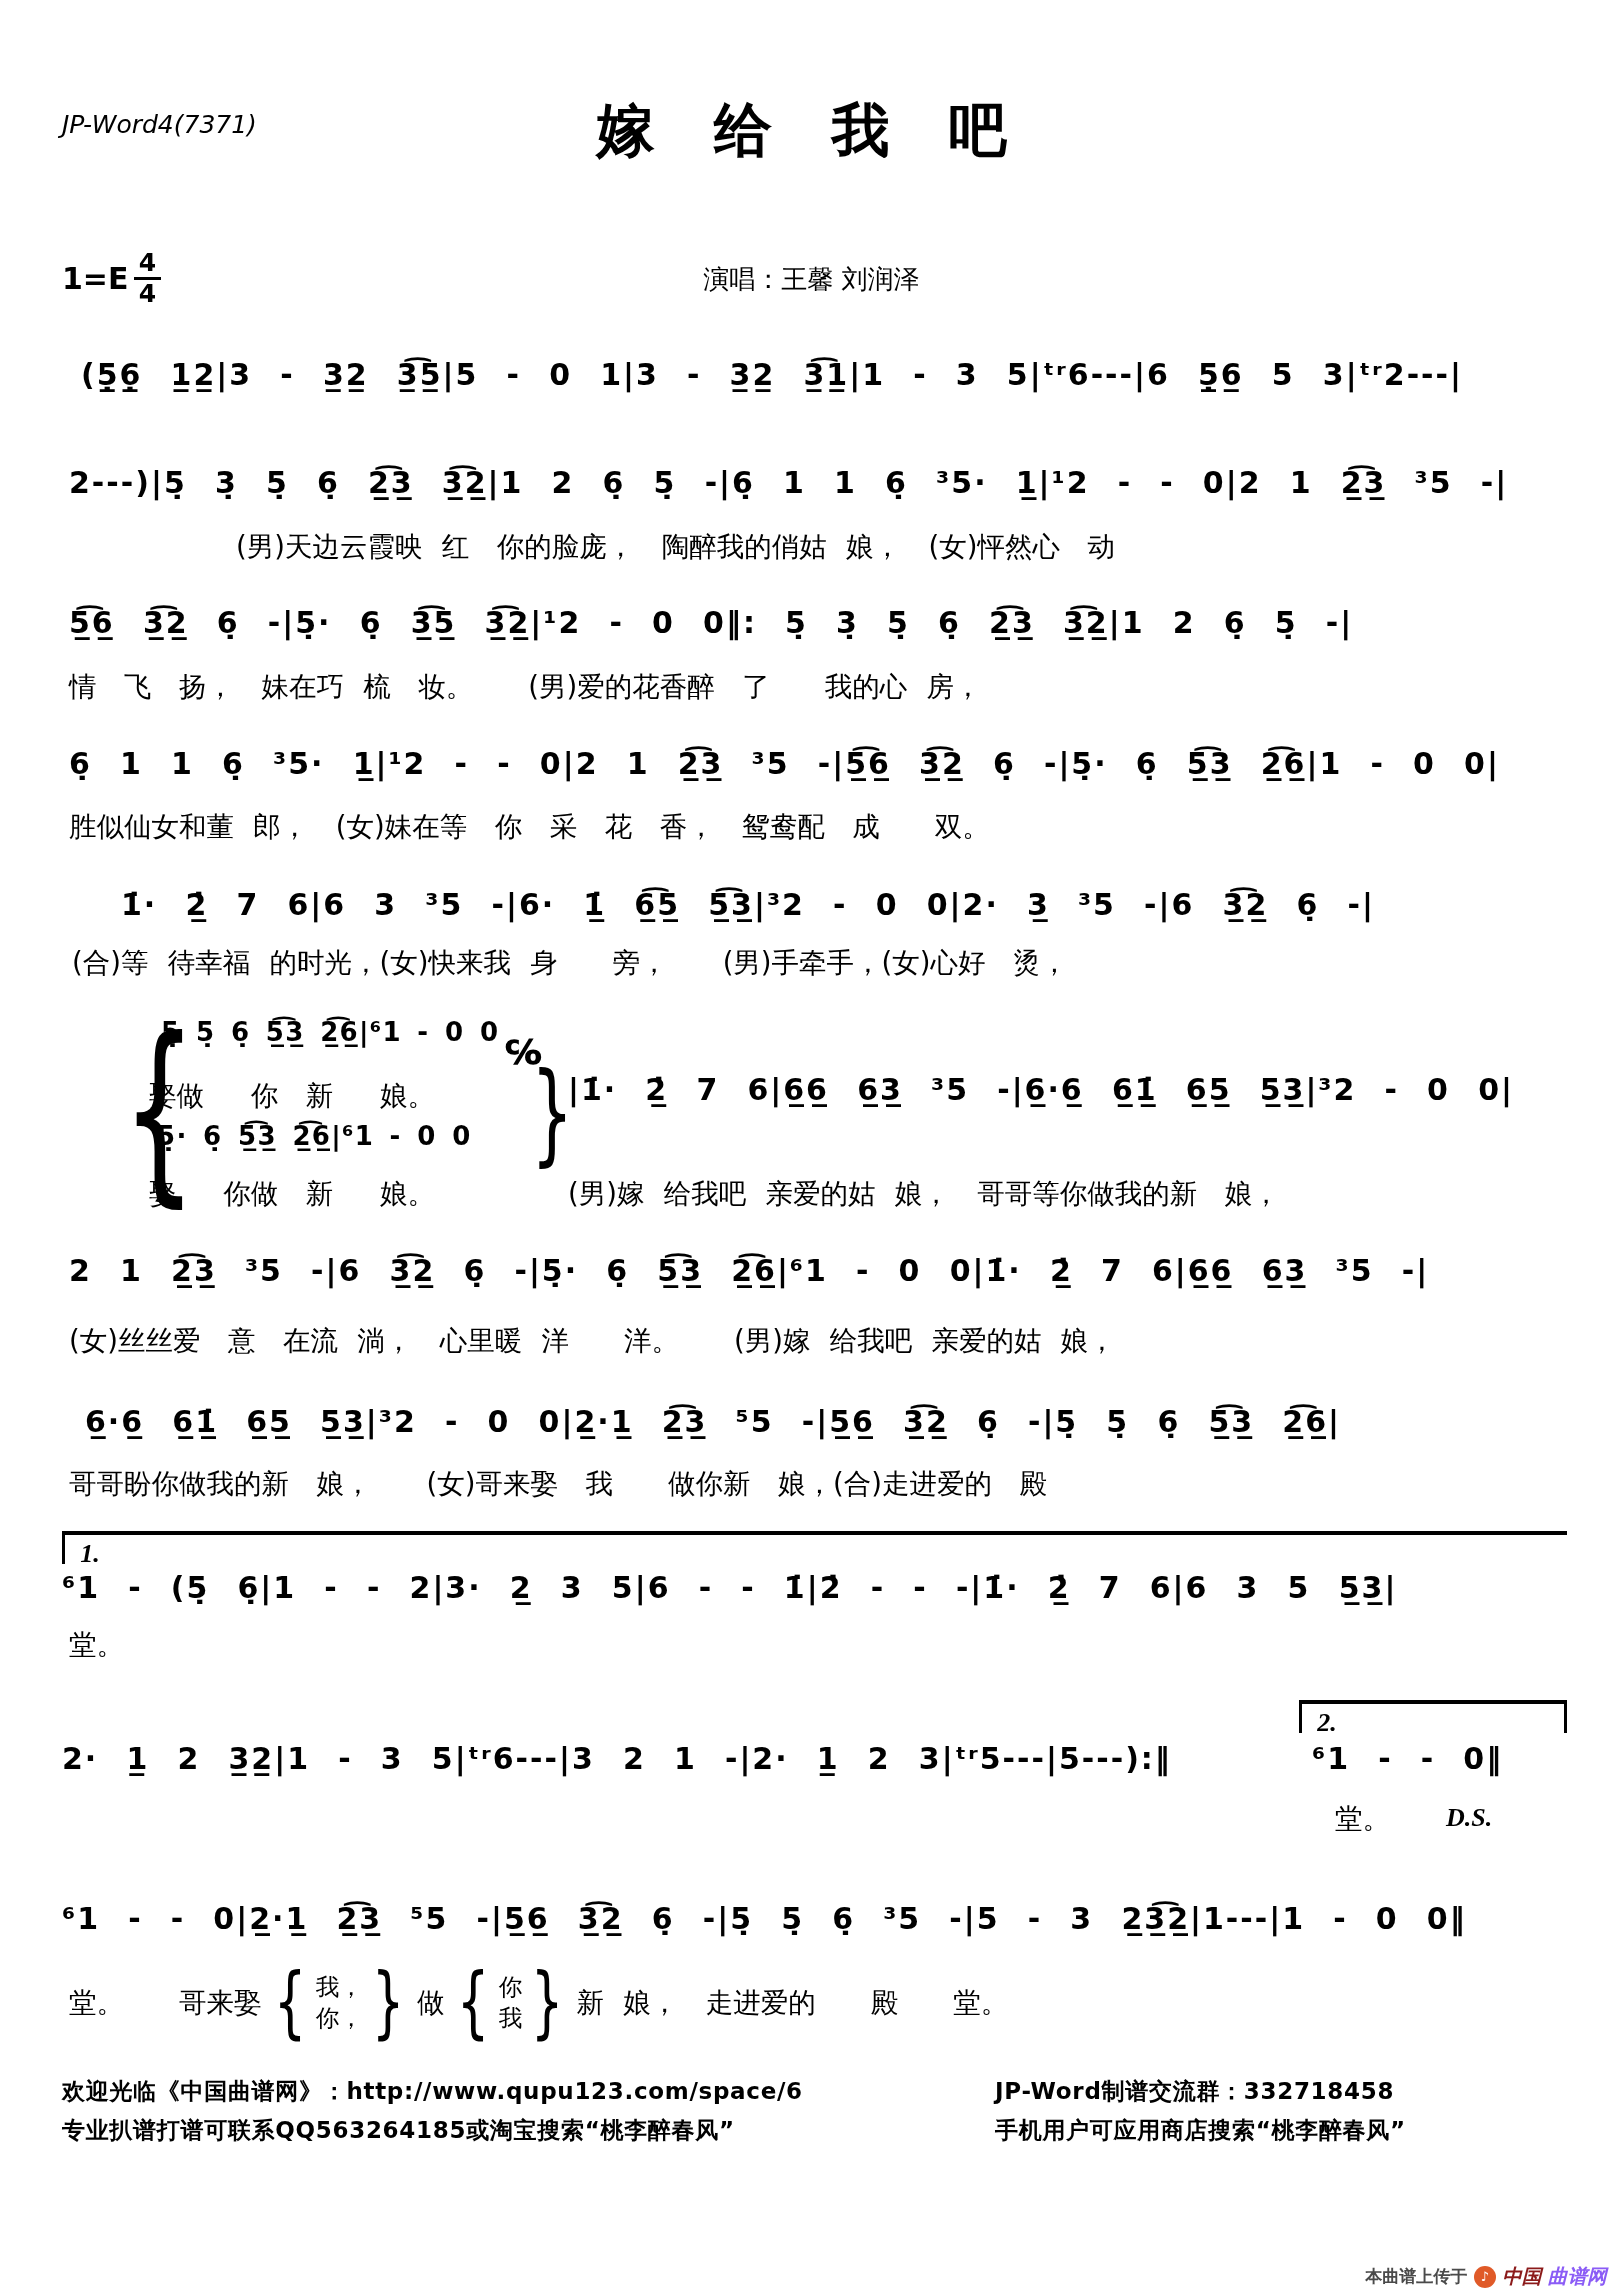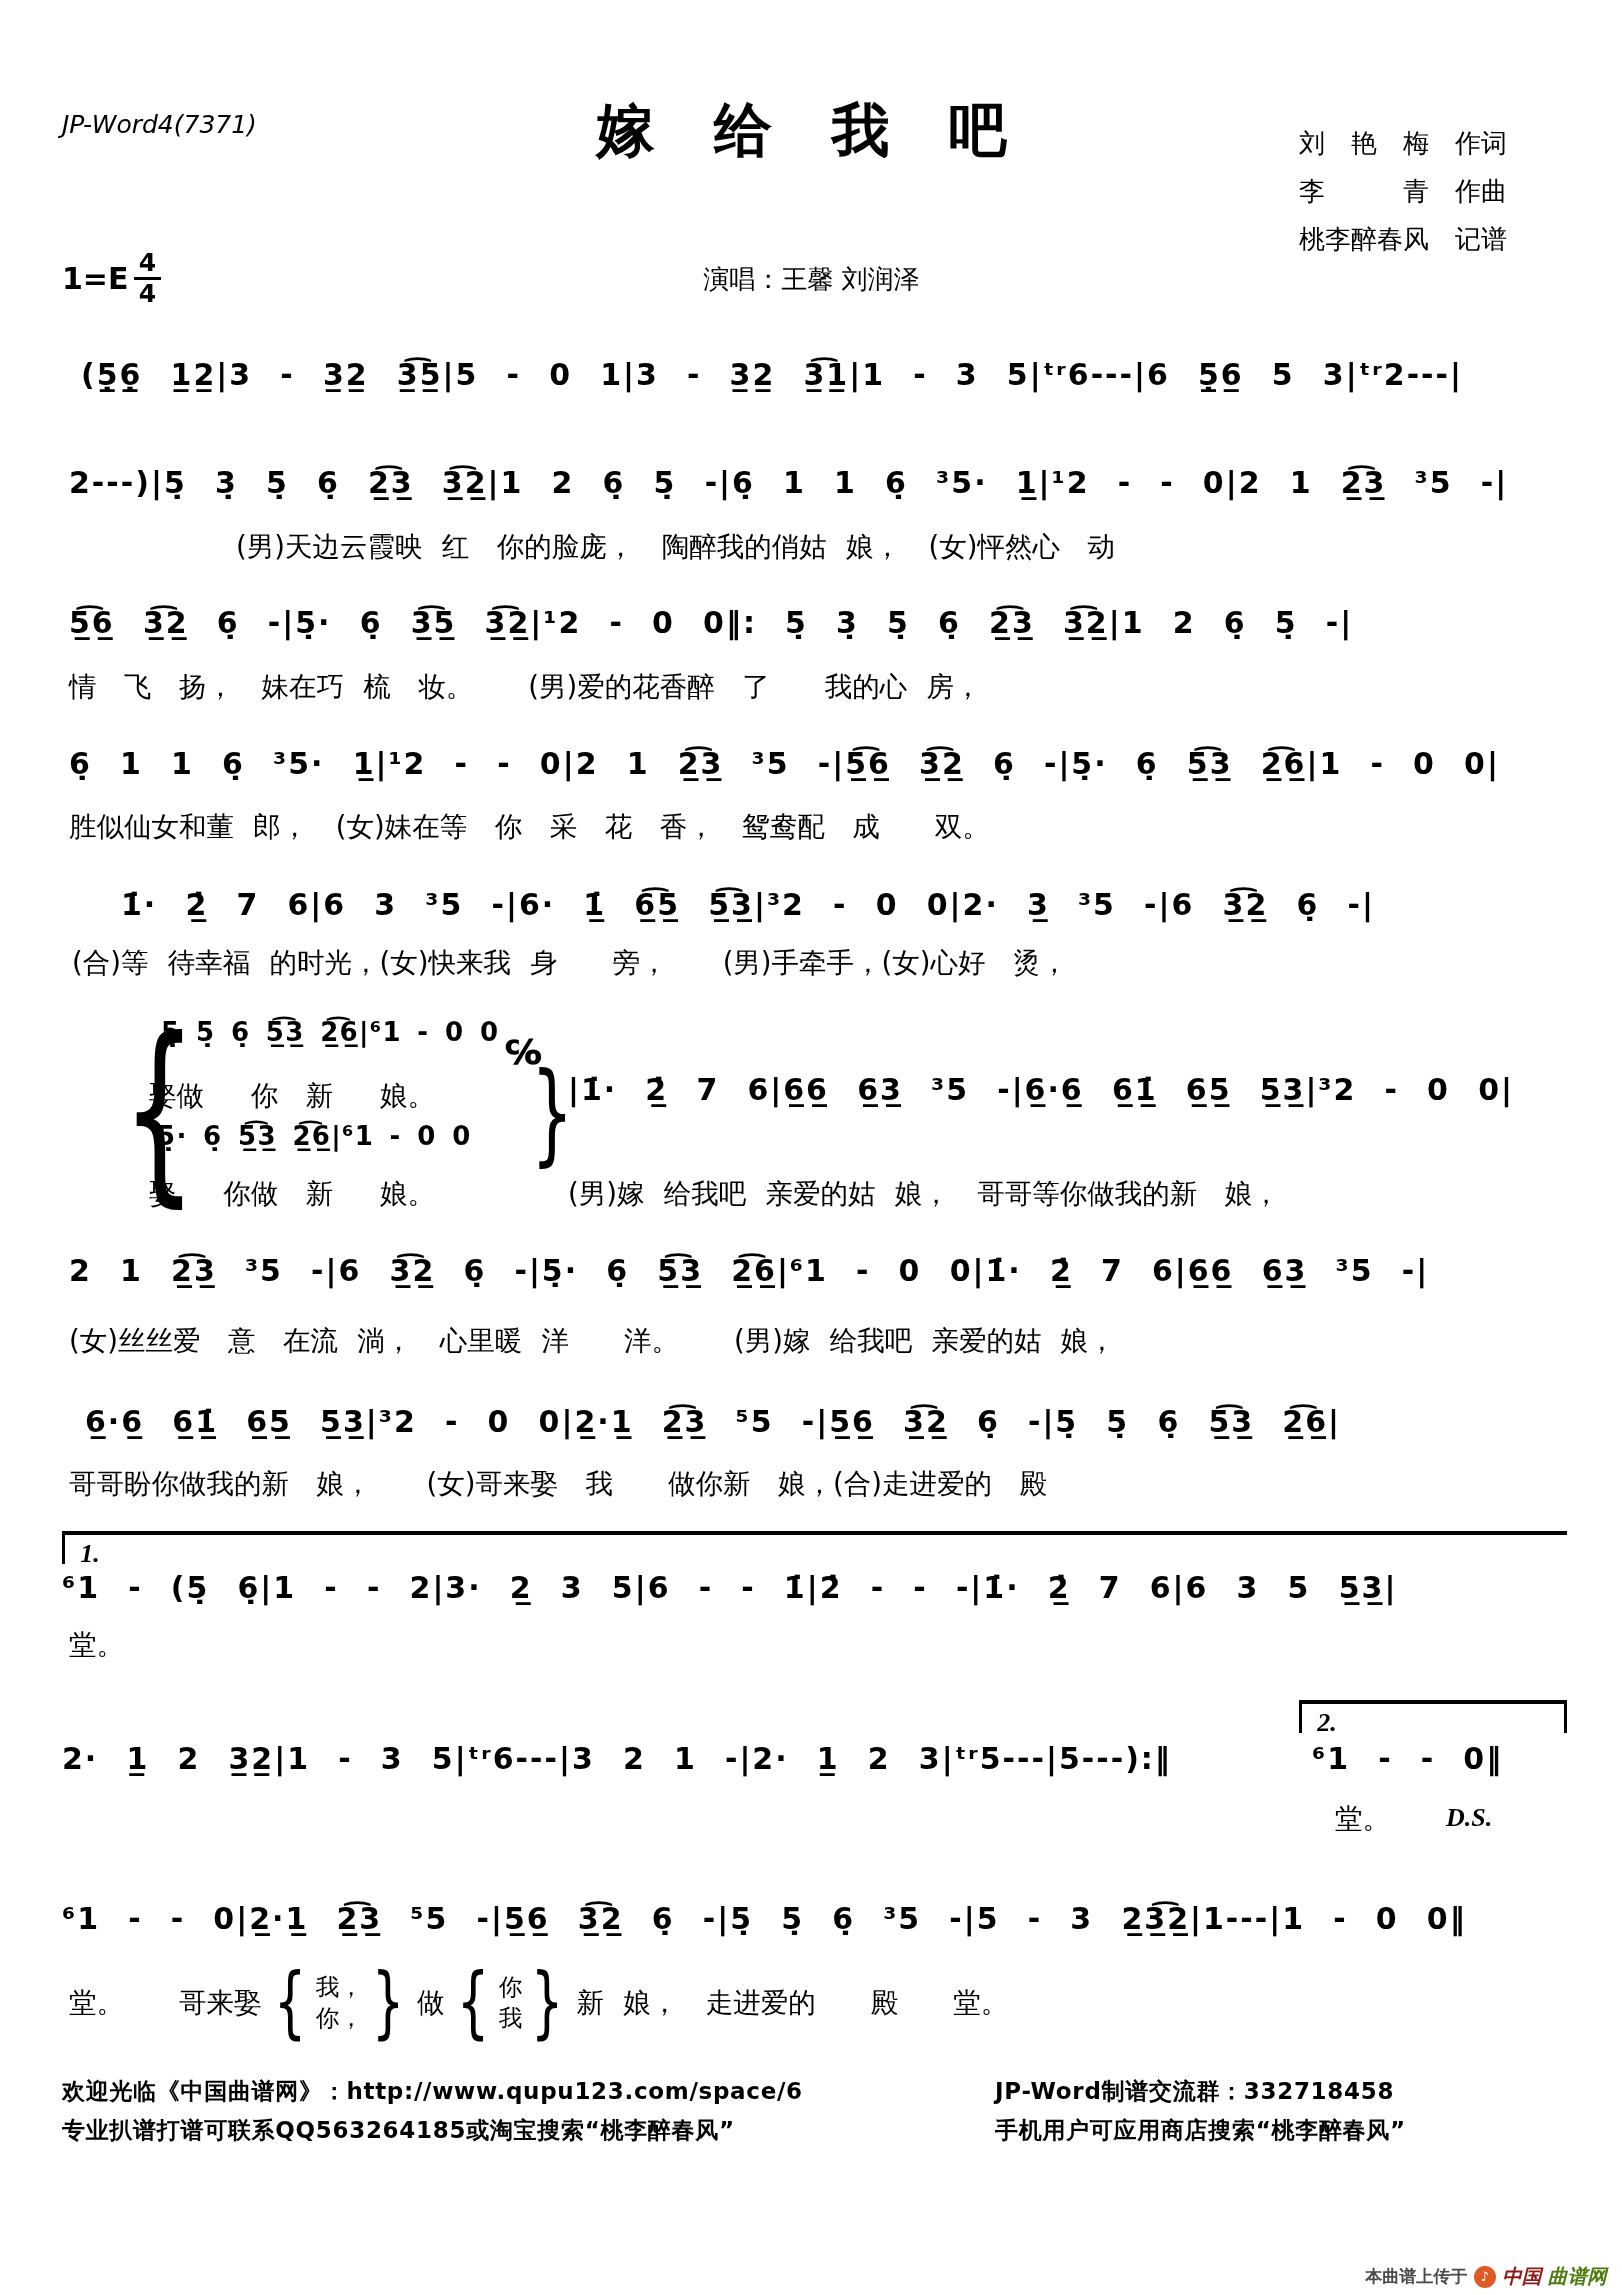--- a/index.html
+++ b/index.html
@@ -46,25 +46,20 @@
   .wm-cn   { font-weight:bold; font-style:italic; font-size:19.6px; }
   .wm-rest { font-weight:bold; font-style:italic; font-size:19.6px; }
 </style>
 </head>
 <body>
 
 <div class="page">
 
   <div class="abs app-label" style="left:62px; top:110px;">JP-Word4(7371)</div>
   <div class="abs title" style="top:92px;">嫁 给 我 吧</div>
-  <div class="abs credits" style="right:116px; top:119px;">
-    <div>刘　艳　梅　作词</div>
-    <div>李　　　青　作曲</div>
-    <div>桃李醉春风　记谱</div>
-  </div>
   <div class="abs keysig" style="left:62px; top:249px;">
     <span>1=E</span>
     <span class="meter">
       <span class="num">4</span>
       <span class="den">4</span>
     </span>
   </div>
   <div class="abs singer" style="top:262px;">演唱：王馨 刘润泽</div>
 
   <div class="abs n" style="left:65px; top:357px;margin-left:16px;">(5̣̲6̣̲ 1̲2̲|3 - 3̲2̲ 3̲͡5̲|5 - 0 1|3 - 3̲2̲ 3̲͡1̲|1 - 3 5|ᵗʳ6---|6 5̣̲6̲ 5 3|ᵗʳ2---|</div>
@@ -141,17 +136,17 @@
 
   <div class="abs footer-line" style="left:62px; top:2076px;">欢迎光临《中国曲谱网》：http://www.qupu123.com/space/6</div>
   <div class="abs footer-line" style="left:62px; top:2115px;">专业扒谱打谱可联系QQ563264185或淘宝搜索“桃李醉春风”</div>
   <div class="abs footer-line" style="left:995px; top:2076px;">JP-Word制谱交流群：332718458</div>
   <div class="abs footer-line" style="left:995px; top:2115px;">手机用户可应用商店搜索“桃李醉春风”</div>
 
   <div class="abs watermark" style="right:16.4px; top:2263px;">
     <span class="wm-prefix">本曲谱上传于</span>
     <span class="wm-logo" style="background: rgb(224, 90, 40);">♪</span>
     <span class="wm-cn" style="color: rgb(139, 26, 26);">中国</span>
-    <span class="wm-rest" style="color: #4d7c0f;">曲谱网</span>
+    <span class="wm-rest" style="color: #8b5cf6;">曲谱网</span>
   </div>
 
 </div>
 
 
 </body></html>

